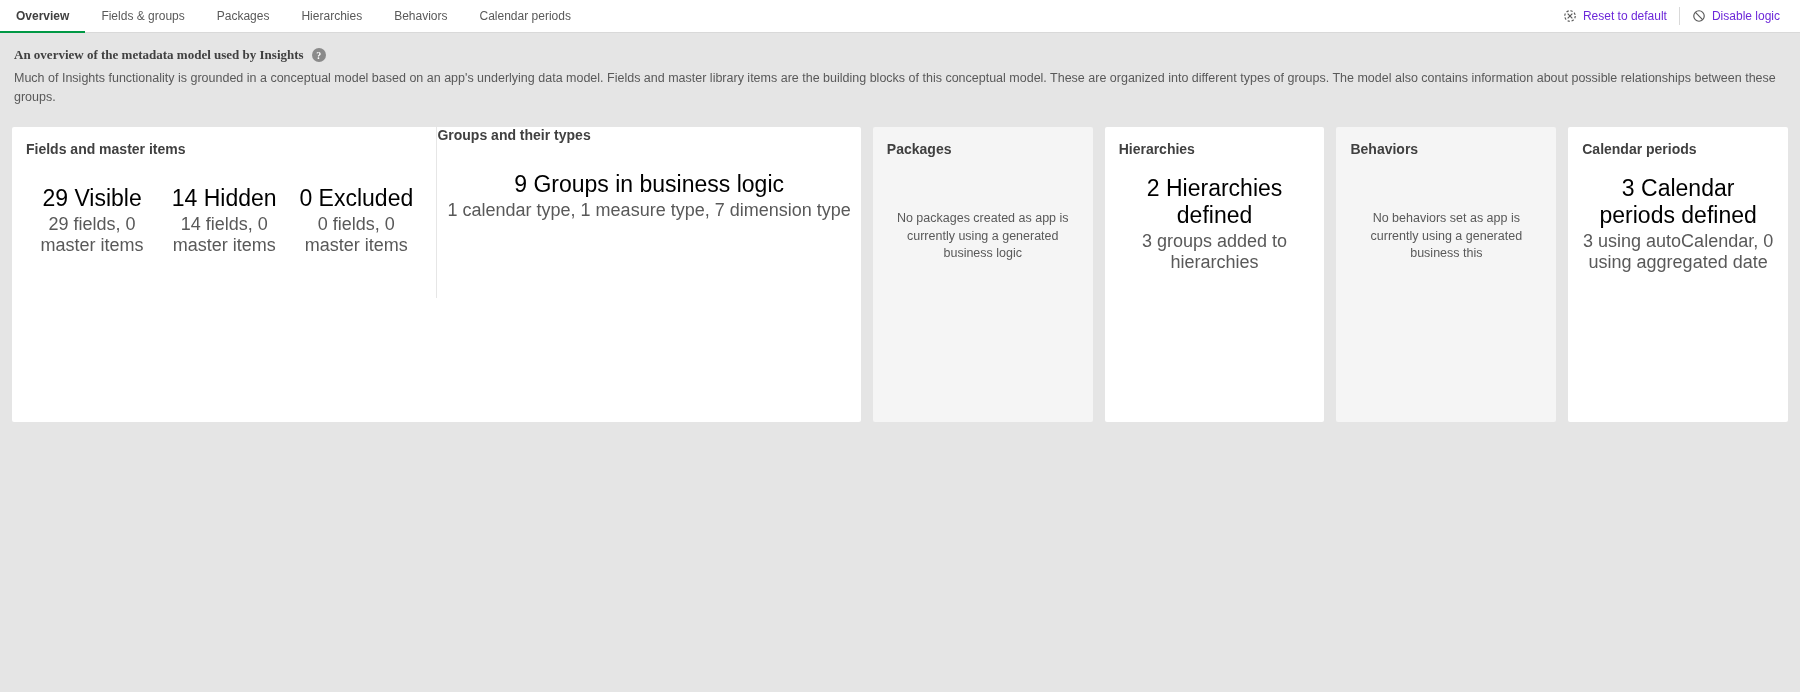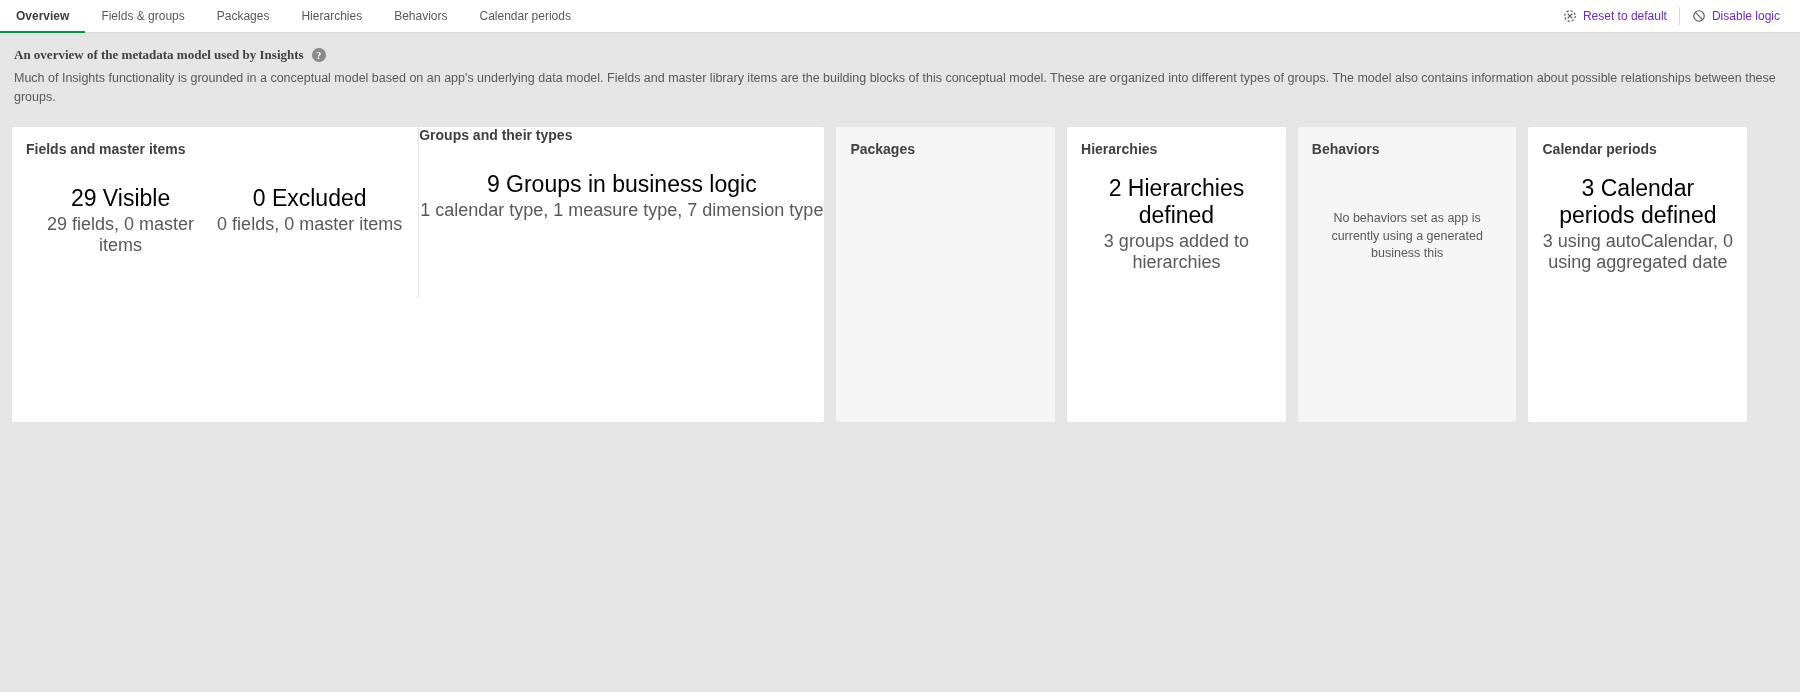--- a/index.html
+++ b/index.html
@@ -158,40 +158,47 @@
   <div class="card" style="padding:0;">
     <div class="big-card">
       <div class="big-left">
         <div class="card-title">Fields and master items</div>
         <div class="stats-row">
           <div class="stat">
             <div class="stat-big">29 Visible</div>
             <div class="stat-small">29 fields, 0 master items</div>
           </div>
           <div class="stat">
+            <div class="stat-big">14 Hidden</div>
+            <div class="stat-small">14 fields, 0 master items</div>
+          </div>
+          <div class="stat">
             <div class="stat-big">0 Excluded</div>
             <div class="stat-small">0 fields, 0 master items</div>
           </div>
         </div>
       </div>
       <div class="big-right">
         <div class="card-title">Groups and their types</div>
         <div class="stats-row">
           <div class="stat">
             <div class="stat-big">9 Groups in business logic</div>
             <div class="stat-small">1 calendar type, 1 measure type, 7 dimension type</div>
           </div>
         </div>
       </div>
     </div>
   </div>
 
   <div class="row2">
     <div class="card muted">
       <div class="card-title">Packages</div>
+      <div class="card-body">
+        <div class="empty-text">No packages created as app is currently using a generated business logic</div>
+      </div>
     </div>
     <div class="card">
       <div class="card-title">Hierarchies</div>
       <div class="card-body">
         <div class="stat" style="padding-top:18px;">
           <div class="stat-big">2 Hierarchies defined</div>
           <div class="stat-small">3 groups added to hierarchies</div>
         </div>
       </div>
     </div>

